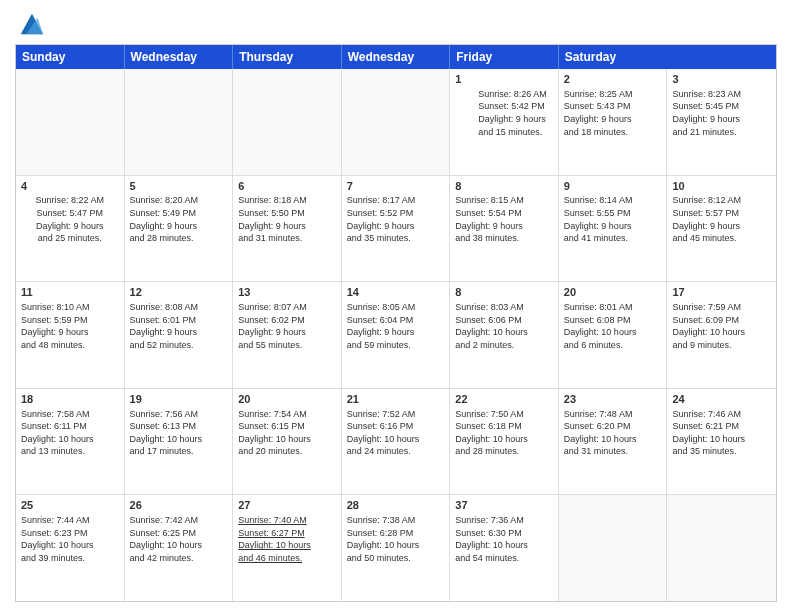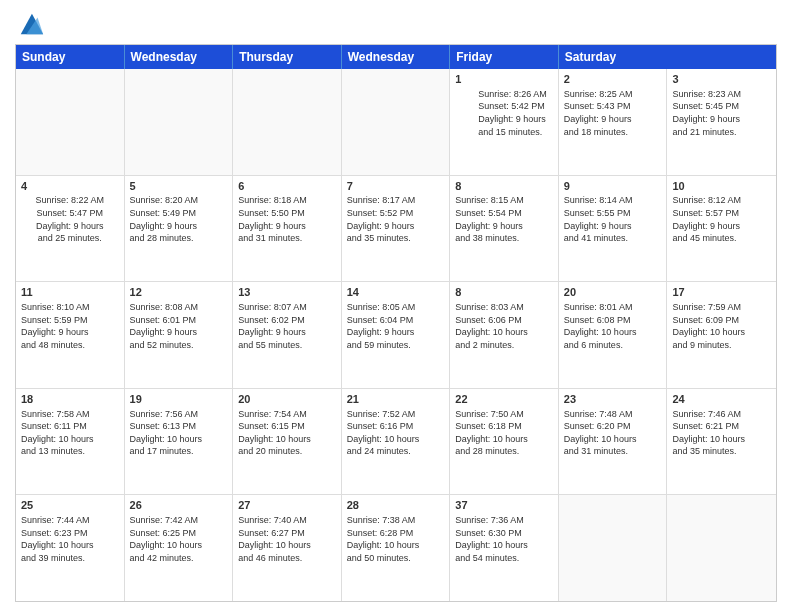--- a/index.html
+++ b/index.html
@@ -325,21 +325,21 @@
           </div>
           <div class="cal-cell">
             <span class="day-num">26</span>
             <div class="cal-cell-text" style="white-space: pre-line;">Sunrise: 7:42 AM
 Sunset: 6:25 PM
 Daylight: 10 hours
 and 42 minutes.</div>
           </div>
           <div class="cal-cell">
             <span class="day-num">27</span>
-            <div class="cal-cell-text" style="white-space: pre-line;">Sunrise: 7:40 AM
+            <div class="cal-cell-text" style="white-space: pre-line; text-decoration: underline;">Sunrise: 7:40 AM
 Sunset: 6:27 PM
 Daylight: 10 hours
 and 46 minutes.</div>
           </div>
           <div class="cal-cell">
             <span class="day-num">28</span>
             <div class="cal-cell-text" style="white-space: pre-line;">Sunrise: 7:38 AM
 Sunset: 6:28 PM
 Daylight: 10 hours
 and 50 minutes.</div>

